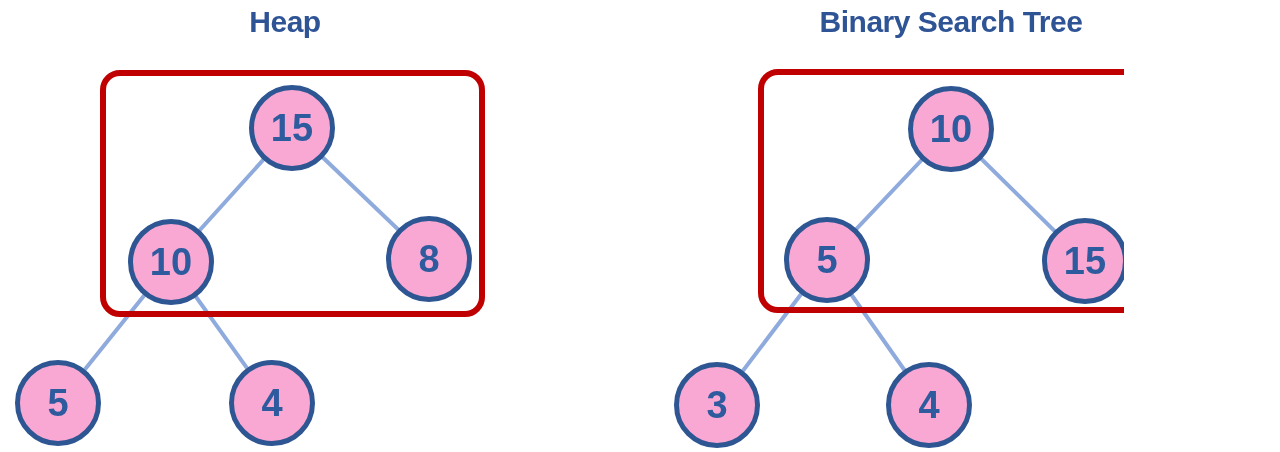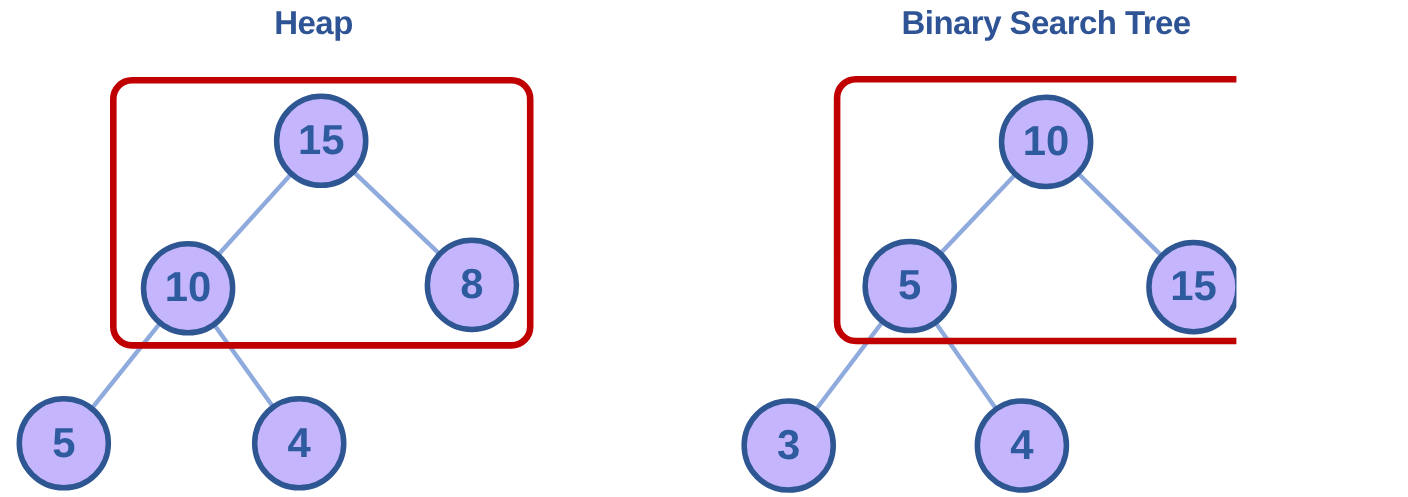--- a/index.html
+++ b/index.html
@@ -31,21 +31,21 @@
     left: 0;
     top: 0;
     z-index: 1;
   }
   .node {
     position: absolute;
     width: 76px;
     height: 76px;
     border: 5px solid #2E5693;
     border-radius: 50%;
-    background: #c4b5fd;
+    background: #f9a8d4;
     transform: translate(-50%, -50%);
     display: flex;
     align-items: center;
     justify-content: center;
     font-size: 38px;
     font-weight: bold;
     color: #2E5A9E;
     z-index: 2;
   }
   .highlight-box {

